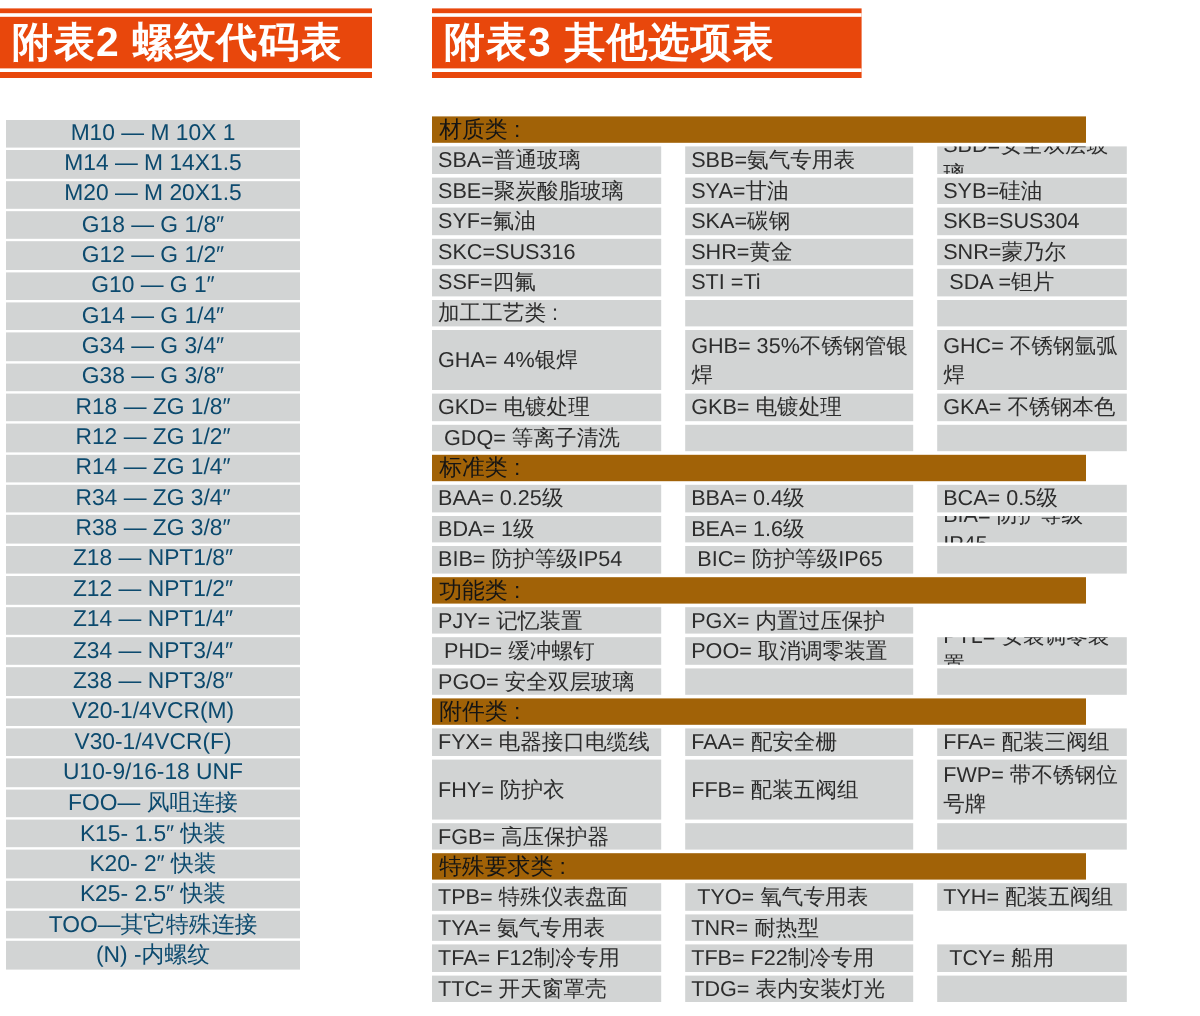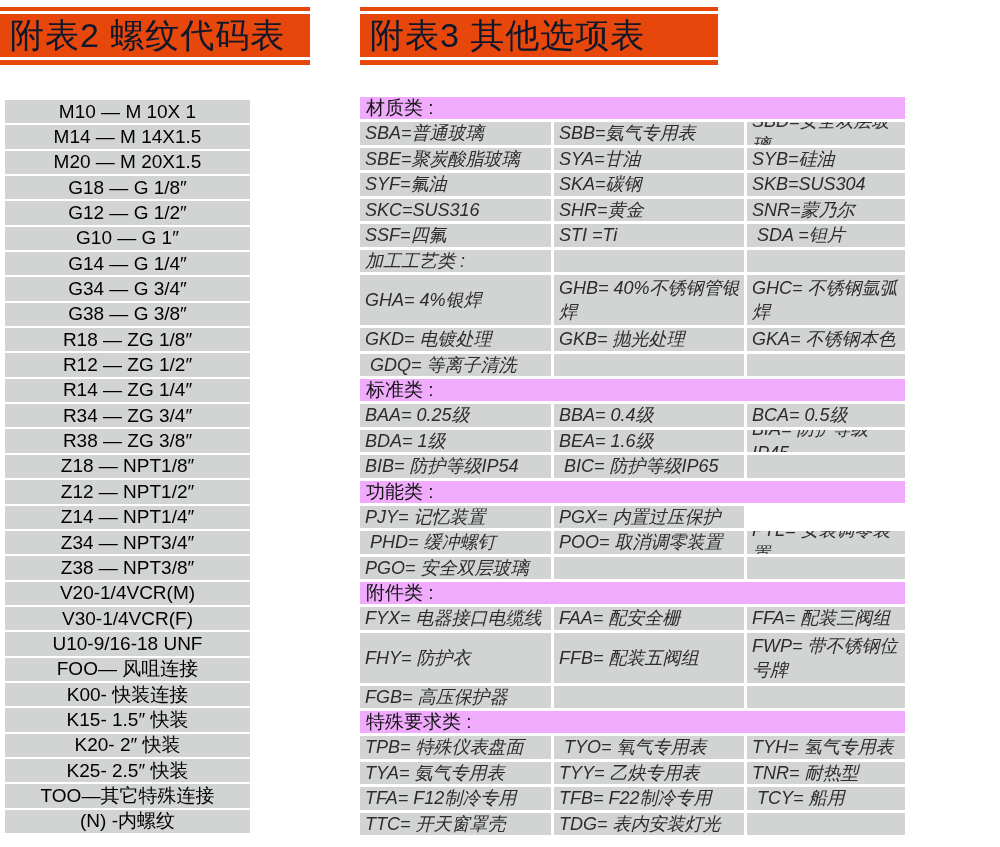--- a/index.html
+++ b/index.html
@@ -1,54 +1,54 @@
 <!DOCTYPE html>
 <html><head>
 <meta charset="utf-8">
 <style>
   html,body { margin:0; padding:0; background:#ffffff; }
   body { font-family:"Liberation Sans", sans-serif; }
   #canvas { position:relative; width:1000px; height:847px; background:#ffffff; overflow:hidden; }
 
   
   .big-header {
-    position:absolute; background:#e8470c; color:#0f172a;
-    font-weight:normal; font-size:34px; letter-spacing:1px;
+    position:absolute; background:#e8470c; color:#ffffff;
+    font-weight:bold; font-size:34px; letter-spacing:1px;
     display:flex; align-items:center; padding-left:10px; box-sizing:border-box;
   }
   .big-header .hline { position:absolute; left:0; right:0; height:3px; background:#ffffff; }
   .big-header .hline.t { top:4px; }
   .big-header .hline.b { bottom:5px; }
   #hdr-table2 { left:0;   top:7px; width:310px; height:58px; }
   #hdr-table3 { left:360px; top:7px; width:358px; height:58px; }
 
   
   #thread-table {
     position:absolute; left:5px; top:100px; width:245px; height:733px;
     display:grid; grid-template-rows:repeat(29, 1fr); row-gap:2px;
   }
   .thread-row {
-    background:#d2d4d4; color:#000000; font-size:19px;
+    background:#d2d4d4; color:#0c4a6e; font-size:19px;
     display:flex; align-items:center; justify-content:center;
     white-space:pre; overflow:hidden;
   }
 
   
   #options-table {
     position:absolute; left:360px; top:97px; width:545px;
     display:flex; flex-direction:column; gap:3px;
   }
   .opt-section {
-    background:#f0abfc; color:#141414; font-size:19px; height:22px;
+    background:#a16207; color:#141414; font-size:19px; height:22px;
     display:flex; align-items:center; padding-left:6px; flex:none;
     white-space:pre;
   }
   .opt-row {
-    display:grid; grid-template-columns:191px 190px 158px; column-gap:3px;
-    height:22.5px; flex:none;font-style:italic;
+    display:grid; grid-template-columns:191px 190px 158px; column-gap:20px;
+    height:22.5px; flex:none;
   }
   .opt-row.tall { height:50px; }
   .opt-cell {
     background:#d2d4d4; color:#2c2c2c; font-size:18px; line-height:24px;
     display:flex; align-items:center; padding:0 2px 0 5px;
     white-space:pre-wrap; overflow:hidden; box-sizing:border-box;
   }
 </style>
 </head>
 <body>
@@ -84,21 +84,20 @@
       <div class="thread-row">R38 — ZG 3/8″</div>
       <div class="thread-row">Z18 — NPT1/8″</div>
       <div class="thread-row">Z12 — NPT1/2″</div>
       <div class="thread-row">Z14 — NPT1/4″</div>
       <div class="thread-row">Z34 — NPT3/4″</div>
       <div class="thread-row">Z38 — NPT3/8″</div>
       <div class="thread-row">V20-1/4VCR(M)</div>
       <div class="thread-row">V30-1/4VCR(F)</div>
       <div class="thread-row">U10-9/16-18 UNF</div>
       <div class="thread-row">FOO— 风咀连接</div>
-      <div class="thread-row">K00- 快装连接</div>
       <div class="thread-row">K15- 1.5″ 快装</div>
       <div class="thread-row">K20- 2″ 快装</div>
       <div class="thread-row">K25- 2.5″ 快装</div>
       <div class="thread-row">TOO—其它特殊连接</div>
       <div class="thread-row">(N) -内螺纹</div>
     </div>
 
   <div id="options-table">
       <div class="opt-section">材质类 :</div>
       <div class="opt-row">
@@ -126,26 +125,26 @@
         <div class="opt-cell">STI =Ti</div>
         <div class="opt-cell"> SDA =钽片</div>
       </div>
       <div class="opt-row">
         <div class="opt-cell">加工工艺类 :</div>
         <div class="opt-cell"></div>
         <div class="opt-cell"></div>
       </div>
       <div class="opt-row tall">
         <div class="opt-cell">GHA= 4%银焊</div>
-        <div class="opt-cell">GHB= 40%不锈钢管银焊</div>
+        <div class="opt-cell">GHB= 35%不锈钢管银焊</div>
         <div class="opt-cell">GHC= 不锈钢氩弧焊</div>
       </div>
       <div class="opt-row">
         <div class="opt-cell">GKD= 电镀处理</div>
-        <div class="opt-cell">GKB= 抛光处理</div>
+        <div class="opt-cell">GKB= 电镀处理</div>
         <div class="opt-cell">GKA= 不锈钢本色</div>
       </div>
       <div class="opt-row">
         <div class="opt-cell"> GDQ= 等离子清洗</div>
         <div class="opt-cell"></div>
         <div class="opt-cell"></div>
       </div>
       <div class="opt-section">标准类 :</div>
       <div class="opt-row">
         <div class="opt-cell">BAA= 0.25级</div>
@@ -190,25 +189,24 @@
       </div>
       <div class="opt-row">
         <div class="opt-cell">FGB= 高压保护器</div>
         <div class="opt-cell"></div>
         <div class="opt-cell"></div>
       </div>
       <div class="opt-section">特殊要求类 :</div>
       <div class="opt-row">
         <div class="opt-cell">TPB= 特殊仪表盘面</div>
         <div class="opt-cell"> TYO= 氧气专用表</div>
-        <div class="opt-cell">TYH= 氢气专用表</div>
+        <div class="opt-cell">TYH= 配装五阀组</div>
       </div>
       <div class="opt-row">
         <div class="opt-cell">TYA= 氨气专用表</div>
-        <div class="opt-cell">TYY= 乙炔专用表</div>
         <div class="opt-cell">TNR= 耐热型</div>
       </div>
       <div class="opt-row">
         <div class="opt-cell">TFA= F12制冷专用</div>
         <div class="opt-cell">TFB= F22制冷专用</div>
         <div class="opt-cell"> TCY= 船用</div>
       </div>
       <div class="opt-row">
         <div class="opt-cell">TTC= 开天窗罩壳</div>
         <div class="opt-cell">TDG= 表内安装灯光</div>

